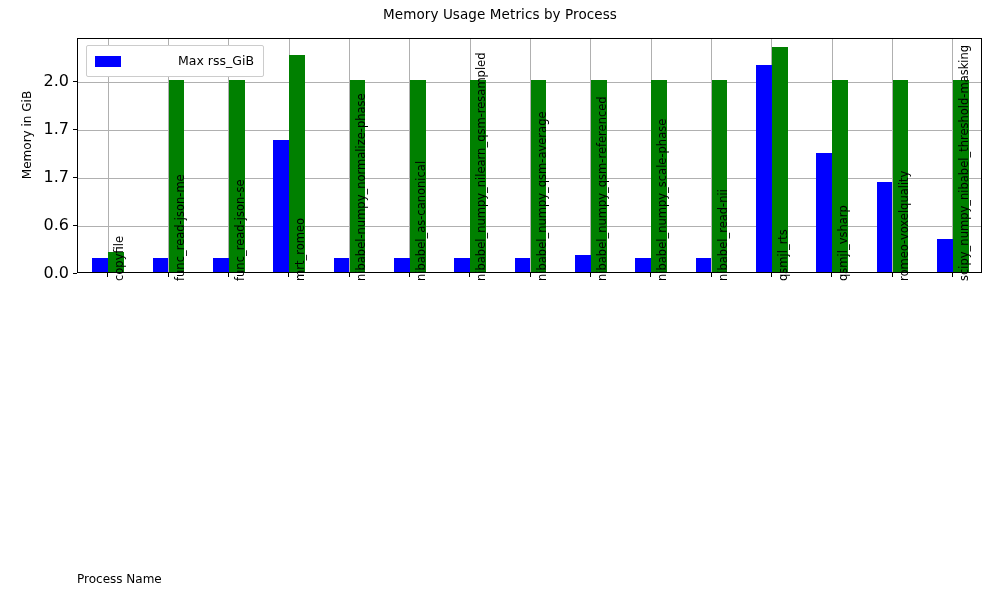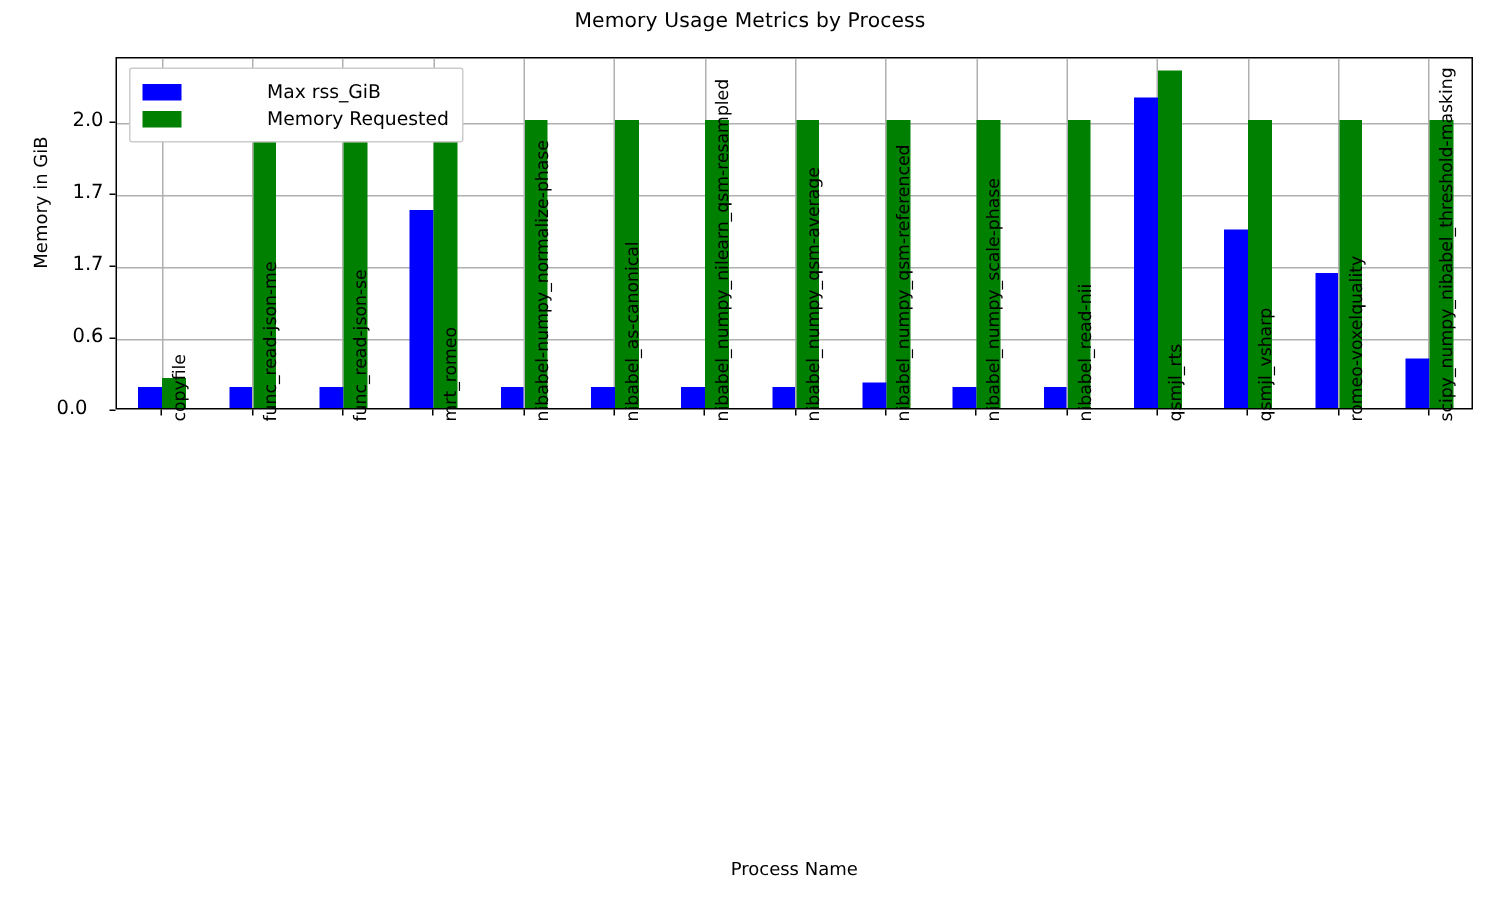--- a/index.html
+++ b/index.html
@@ -60,21 +60,21 @@
   }
   .bar.blue  { background: #0000ff; }
   .bar.green { background: #008000; }
 
   
   .ytick-label {
     position: absolute;
     right: 0;
     width: 40px;
     text-align: right;
-    font-size: 13px;
+    font-size: 16px;
     line-height: 12px;
   }
   .ytick-mark {
     position: absolute;
     width: 4px;
     height: 1px;
     background: #000000;
   }
   #ylabel {
     position: absolute;
@@ -99,21 +99,21 @@
     white-space: nowrap;
     transform-origin: left top;
     transform: rotate(-90deg);
     color: #000000;
   }
   #xlabel {
     position: absolute;
     left: 77px;
     width: 905px;
     top: 572px;
-    text-align: center;
+    text-align: left;
     font-size: 12px;
   }
 
   
   #legend {
     position: absolute;
     left: 86px;
     top: 45px;
     background: #ffffff;
     border: 1px solid #cccccc;
@@ -198,21 +198,21 @@
         <div class="bar green" title="Memory Requested — nibabel_read-nii: 2" style="left: 633.5px; width: 15.6867px; height: 191.837px; background: rgb(0, 128, 0);"></div>
         <div class="bar green" title="Memory Requested — qsmjl_rts: 2.35" style="left: 693.833px; width: 15.6867px; height: 225.408px; background: rgb(0, 128, 0);"></div>
         <div class="bar green" title="Memory Requested — qsmjl_vsharp: 2" style="left: 754.167px; width: 15.6867px; height: 191.837px; background: rgb(0, 128, 0);"></div>
         <div class="bar green" title="Memory Requested — romeo-voxelquality: 2" style="left: 814.5px; width: 15.6867px; height: 191.837px; background: rgb(0, 128, 0);"></div>
         <div class="bar green" title="Memory Requested — scipy_numpy_nibabel_threshold-masking: 2" style="left: 874.833px; width: 15.6867px; height: 191.837px; background: rgb(0, 128, 0);"></div>
       </div>
   </div>
 
   <div id="y-axis">
       <div class="ytick-mark" style="left: 73px; top: 273px;"></div>
-      <div class="ytick-label" style="left: 27px; top: 267px; width: 42px; text-align: center;">0.0</div>
+      <div class="ytick-label" style="left: 27px; top: 267px; width: 42px;">0.0</div>
       <div class="ytick-mark" style="left: 73px; top: 225.041px;"></div>
       <div class="ytick-label" style="left: 27px; top: 219.041px; width: 42px;">0.6</div>
       <div class="ytick-mark" style="left: 73px; top: 177.082px;"></div>
       <div class="ytick-label" style="left: 27px; top: 171.082px; width: 42px;">1.7</div>
       <div class="ytick-mark" style="left: 73px; top: 129.122px;"></div>
       <div class="ytick-label" style="left: 27px; top: 123.122px; width: 42px;">1.7</div>
       <div class="ytick-mark" style="left: 73px; top: 81.1633px;"></div>
       <div class="ytick-label" style="left: 27px; top: 75.1633px; width: 42px;">2.0</div>
     </div>
   <div id="ylabel">Memory in GiB</div>
@@ -249,19 +249,15 @@
       <div class="xtick-mark" style="left: 951.833px; top: 273px;"></div>
       <div class="xtick-label" style="left: 956.833px; top: 281px;">scipy_numpy_nibabel_threshold-masking</div>
     </div>
   <div id="xlabel">Process Name</div>
 
   <div id="legend">
       <div class="legend-row">
         <span class="legend-swatch" style="background: rgb(0, 0, 255);"></span>
         <span class="legend-text">Max rss_GiB</span>
       </div>
-      <div class="legend-row">
-        <span class="legend-swatch" style="background: rgb(0, 128, 0);"></span>
-        <span class="legend-text">Memory Requested</span>
-      </div>
     </div>
 
 </div>
 
 </body></html>

